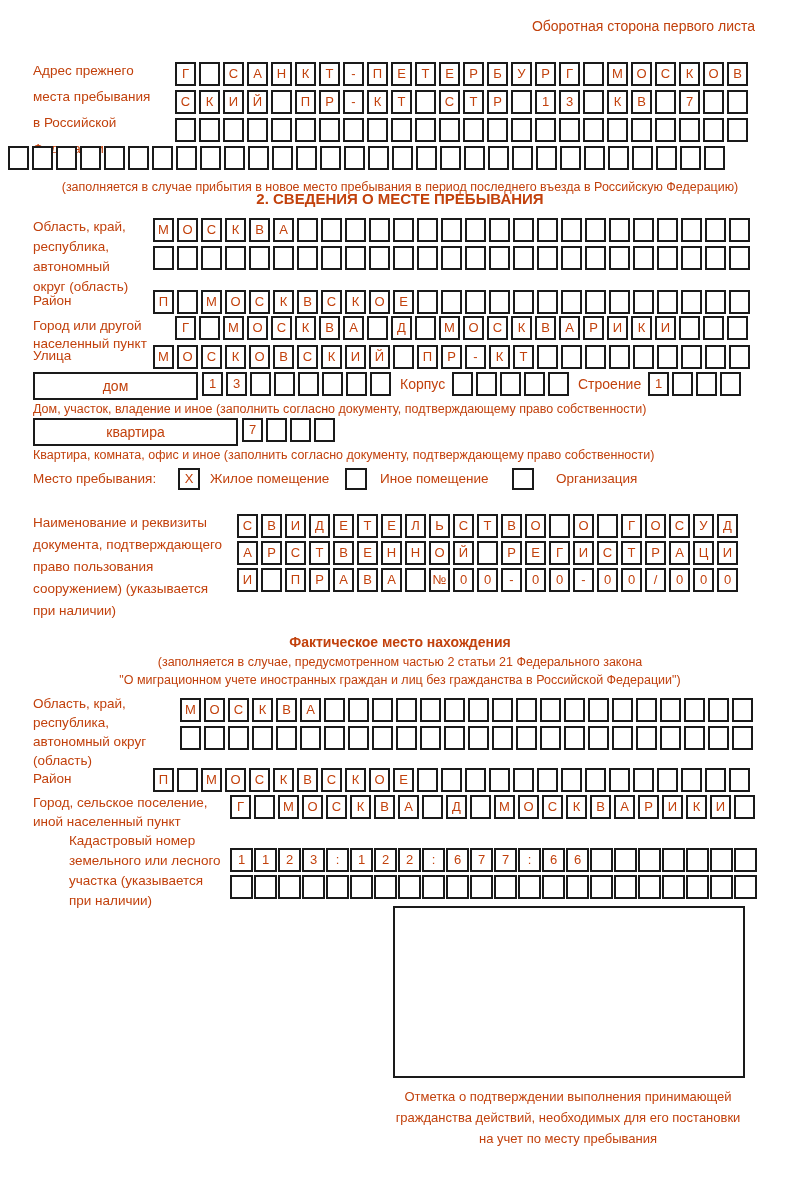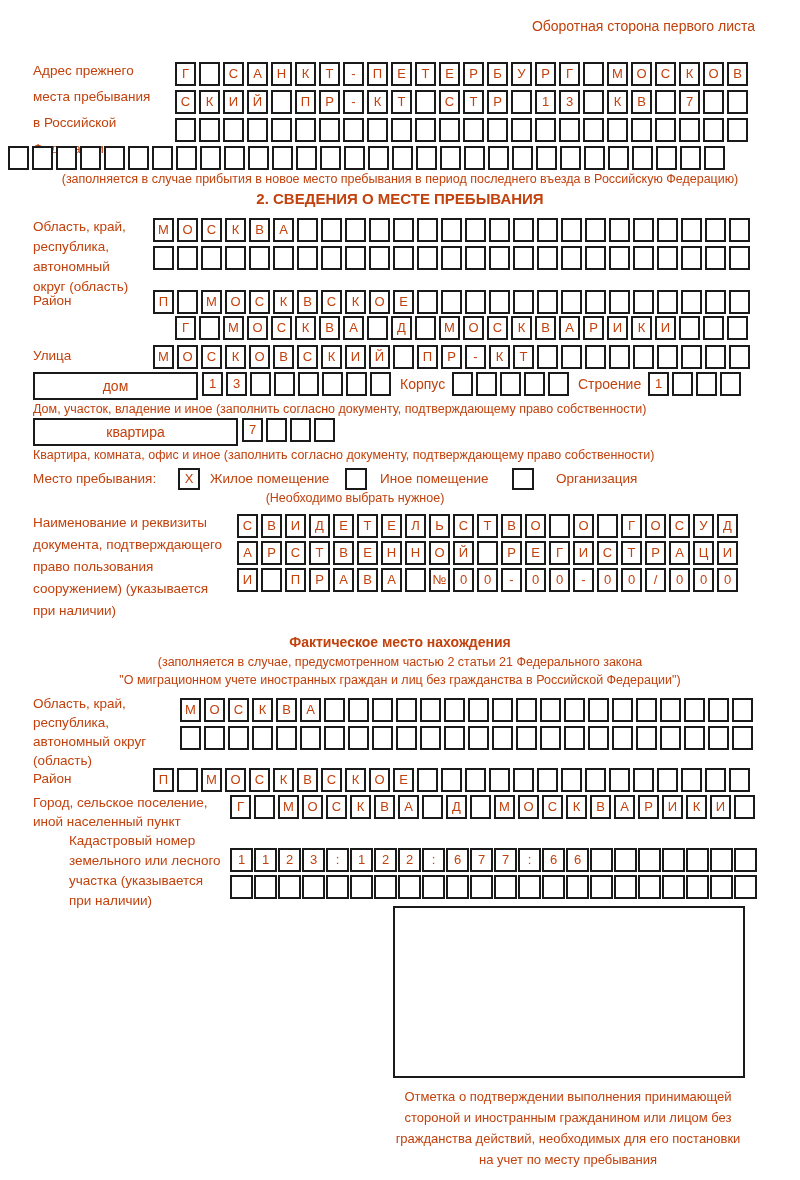--- a/index.html
+++ b/index.html
@@ -150,21 +150,21 @@
       <span class="cell">&nbsp;</span>
       <span class="cell">&nbsp;</span>
       <span class="cell">&nbsp;</span>
       <span class="cell">&nbsp;</span>
       <span class="cell">&nbsp;</span>
       <span class="cell">&nbsp;</span>
       <span class="cell">&nbsp;</span>
       <span class="cell">&nbsp;</span>
       <span class="cell">&nbsp;</span>
     </div>
-  <div class="note center" style="top:172px;">(заполняется в случае прибытия в новое место пребывания в период последнего въезда в Российскую Федерацию)</div>
+  <div class="note center" style="top:180px;">(заполняется в случае прибытия в новое место пребывания в период последнего въезда в Российскую Федерацию)</div>
 
   <div class="abs bold center" style="top:190px; font-size:15px;">2. СВЕДЕНИЯ О МЕСТЕ ПРЕБЫВАНИЯ</div>
 
   <div class="lbl lines lh20" style="left:33px; top:217px;">
       <div>Область, край,</div>
       <div>республика,</div>
       <div>автономный</div>
       <div>округ (область)</div>
     </div>
   <div class="row" style="left:153px; top:218px;">
@@ -244,20 +244,24 @@
       <span class="cell">&nbsp;</span>
       <span class="cell">&nbsp;</span>
       <span class="cell">&nbsp;</span>
       <span class="cell">&nbsp;</span>
       <span class="cell">&nbsp;</span>
       <span class="cell">&nbsp;</span>
       <span class="cell">&nbsp;</span>
       <span class="cell">&nbsp;</span>
     </div>
 
+  <div class="lbl lines lh18" style="left:33px; top:317px;">
+      <div>Город или другой</div>
+      <div>населенный пункт</div>
+    </div>
   <div class="row" style="left:175px; top:316px;">
       <span class="cell">Г</span>
       <span class="cell">&nbsp;</span>
       <span class="cell">М</span>
       <span class="cell">О</span>
       <span class="cell">С</span>
       <span class="cell">К</span>
       <span class="cell">В</span>
       <span class="cell">А</span>
       <span class="cell">&nbsp;</span>
@@ -344,21 +348,20 @@
     </div>
   <div class="note" style="left:33px; top:448px;">Квартира, комната, офис и иное (заполнить согласно документу, подтверждающему право собственности)</div>
 
   <div class="lbl" style="left:33px; top:466px;">Место пребывания:</div>
   <div class="chk" style="left:178px; top:468px;">X</div>
   <div class="lbl" style="left:210px; top:466px;">Жилое помещение</div>
   <div class="chk" style="left:345px; top:468px;"></div>
   <div class="lbl" style="left:380px; top:466px;">Иное помещение</div>
   <div class="chk" style="left:512px; top:468px;"></div>
   <div class="lbl" style="left:556px; top:466px;text-align:center;">Организация</div>
-  <div class="note" style="left:180px; top:491px; width:350px; text-align:center;">(Необходимо выбрать нужное)</div>
 
   <div class="lbl lines lh22" style="left:33px; top:512px;">
       <div>Наименование и реквизиты</div>
       <div>документа, подтверждающего</div>
       <div>право пользования</div>
       <div>сооружением) (указывается</div>
       <div>при наличии)</div>
     </div>
   <div class="row" style="left:237px; top:514px;">
       <span class="cell">С</span>
@@ -602,18 +605,17 @@
       <span class="cell">&nbsp;</span>
       <span class="cell">&nbsp;</span>
       <span class="cell">&nbsp;</span>
       <span class="cell">&nbsp;</span>
       <span class="cell">&nbsp;</span>
     </div>
 
   <div class="stamp-box" style="left:393px; top:906px; width:348px; height:168px;"></div>
   <div class="caption lines" style="left:378px; top:1086px; width:380px;">
       <div>Отметка о подтверждении выполнения принимающей</div>
-      <div>стороной и иностранным гражданином или лицом без</div>
       <div>гражданства действий, необходимых для его постановки</div>
       <div>на учет по месту пребывания</div>
     </div>
 
 </div>
 
 </body></html>

